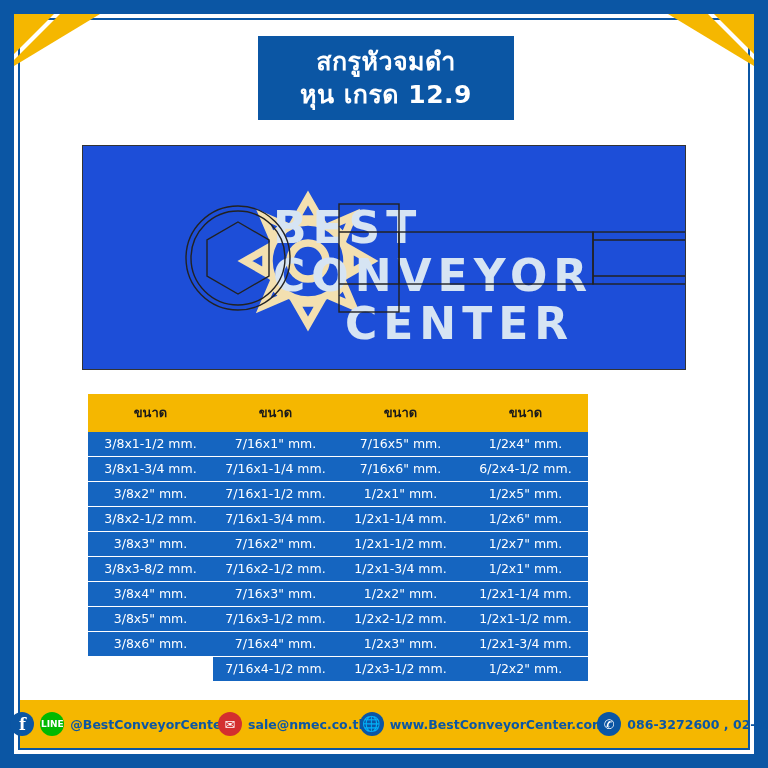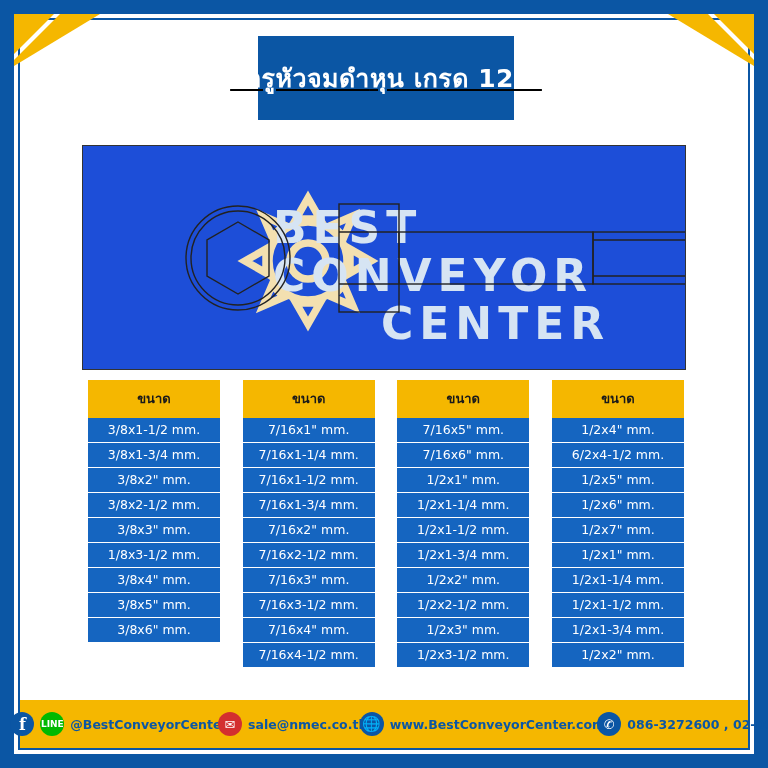--- a/index.html
+++ b/index.html
@@ -49,25 +49,24 @@
 
   
   .title-box {
     position: absolute;
     left: 258px;
     top: 36px;
     width: 256px;
     height: 84px;
     background: #0b56a4;
     display: flex;
-    flex-direction: row;
+    flex-direction: column;
     align-items: center;
     justify-content: center;
     box-sizing: border-box;
-    text-decoration: underline;
   }
   .title-line {
     color: #ffffff;
     font-size: 25px;
     font-weight: bold;
     line-height: 33px;
     letter-spacing: 0.5px;
     white-space: nowrap;
   }
 
@@ -93,39 +92,39 @@
     position: absolute;
     left: 190px;
     color: #d6e4f3;
     font-size: 44px;
     font-weight: bold;
     letter-spacing: 6px;
     font-family: "DejaVu Sans", "Liberation Sans", sans-serif;
   }
   .wm1 { top: 56px; }
   .wm2 { top: 104px; }
-  .wm3 { top: 152px; left: 262px; margin-left: 36px; }
+  .wm3 { top: 152px; left: 262px; }
   .wm-gear {
     position: absolute;
     left: 150px;
     top: 40px;
     width: 150px;
     height: 150px;
   }
   .screw-svg {
     position: absolute;
     left: 0; top: 0;
   }
 
   
   .tables {
     position: absolute;
     left: 88px;
-    top: 380px;
-    width: 596px;
+    top: 394px;
+    width: 500px;
     display: flex;
     justify-content: space-between;
   }
   .tbl {
     width: 132px;
   }
   .tbl-head {
     background: #f5b700;
     color: #1a1a1a;
     font-size: 13px;
@@ -264,21 +263,21 @@
 
   <div class="tables">
 
     <div class="tbl">
       <div class="tbl-head">ขนาด</div>
       <div class="tbl-row">3/8x1-1/2 mm.</div>
       <div class="tbl-row">3/8x1-3/4 mm.</div>
       <div class="tbl-row">3/8x2" mm.</div>
       <div class="tbl-row">3/8x2-1/2 mm.</div>
       <div class="tbl-row">3/8x3" mm.</div>
-      <div class="tbl-row">1/8x3-1/2 mm.</div>
+      <div class="tbl-row">3/8x3-8/2 mm.</div>
       <div class="tbl-row">3/8x4" mm.</div>
       <div class="tbl-row">3/8x5" mm.</div>
       <div class="tbl-row">3/8x6" mm.</div>
     </div>
 
     <div class="tbl">
       <div class="tbl-head">ขนาด</div>
       <div class="tbl-row">7/16x1" mm.</div>
       <div class="tbl-row">7/16x1-1/4 mm.</div>
       <div class="tbl-row">7/16x1-1/2 mm.</div>

